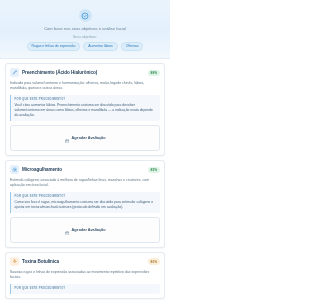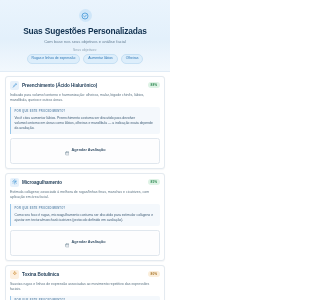--- a/index.html
+++ b/index.html
@@ -111,21 +111,20 @@
 </head>
 <body>
 
 <div class="header">
   <div class="hdr-icon">
     <svg width="8" height="8" viewBox="0 0 24 24" fill="none" stroke="#3a92d4" stroke-width="2.2">
       <circle cx="12" cy="12" r="9"></circle>
       <path d="M8 12.2l2.7 2.7L16.4 9" stroke-linecap="round" stroke-linejoin="round"></path>
     </svg>
   </div>
-  <div class="hdr-title">Suas Sugestões Personalizadas</div>
   <div class="hdr-sub">Com base nos seus objetivos e análise facial</div>
   <div class="goals-label">Seus objetivos:</div>
   <div class="chips">
     <span class="chip">Rugas e linhas de expressão</span>
     <span class="chip">Aumentar lábios</span>
     <span class="chip">Olheiras</span>
   </div>
 </div>
 
 <div class="list">

